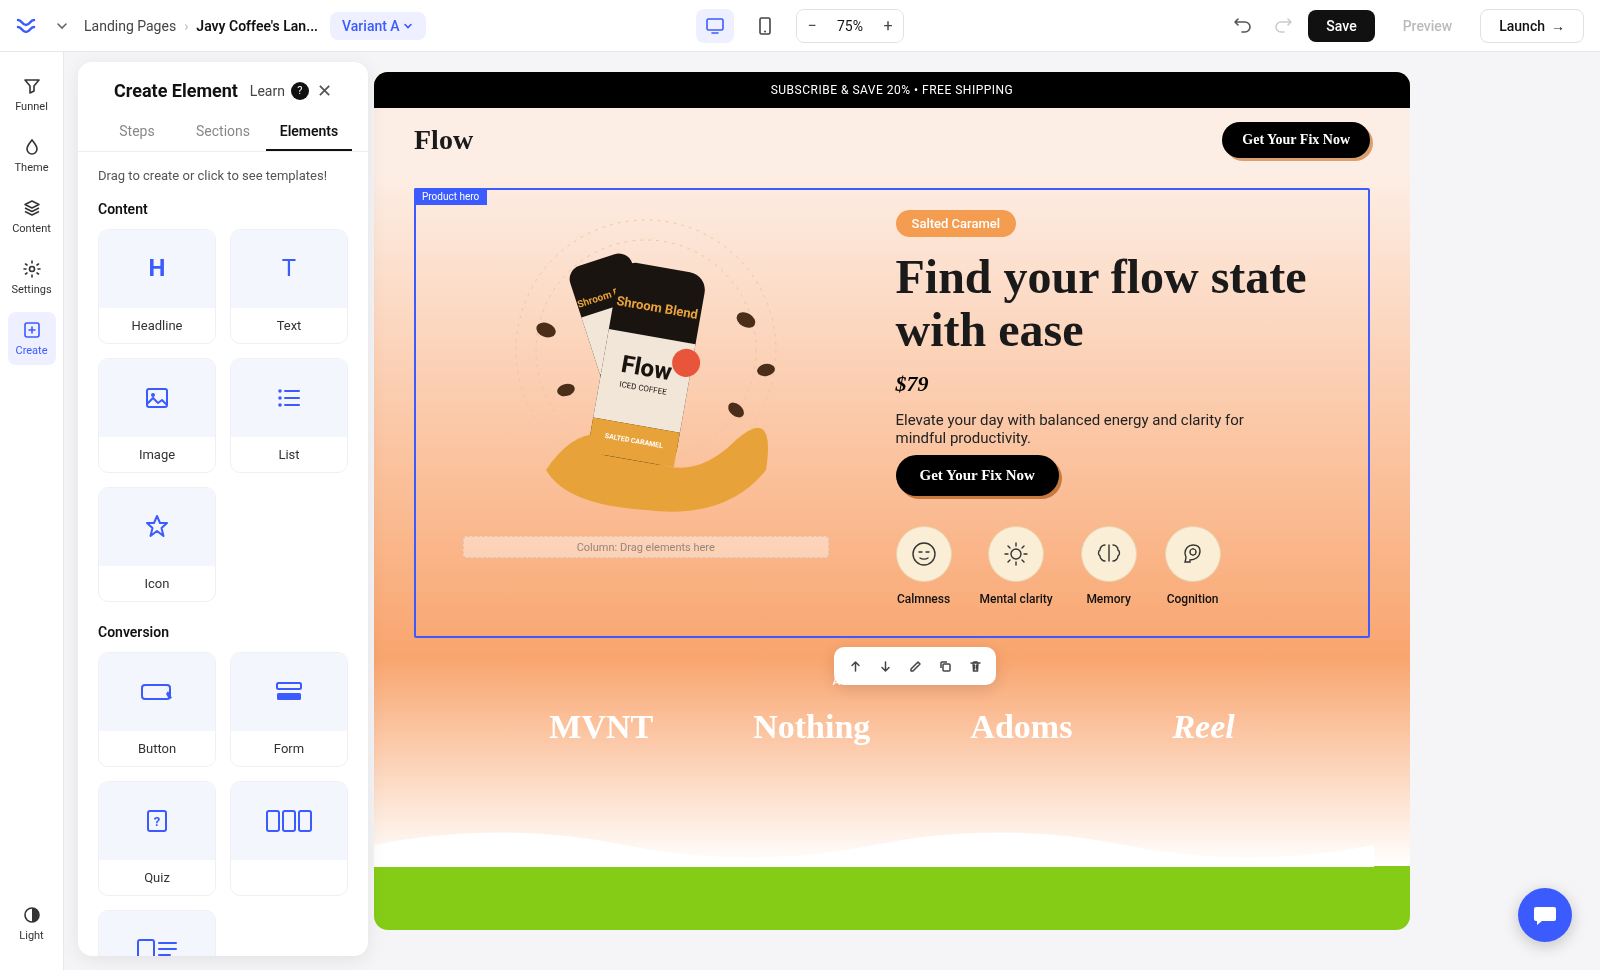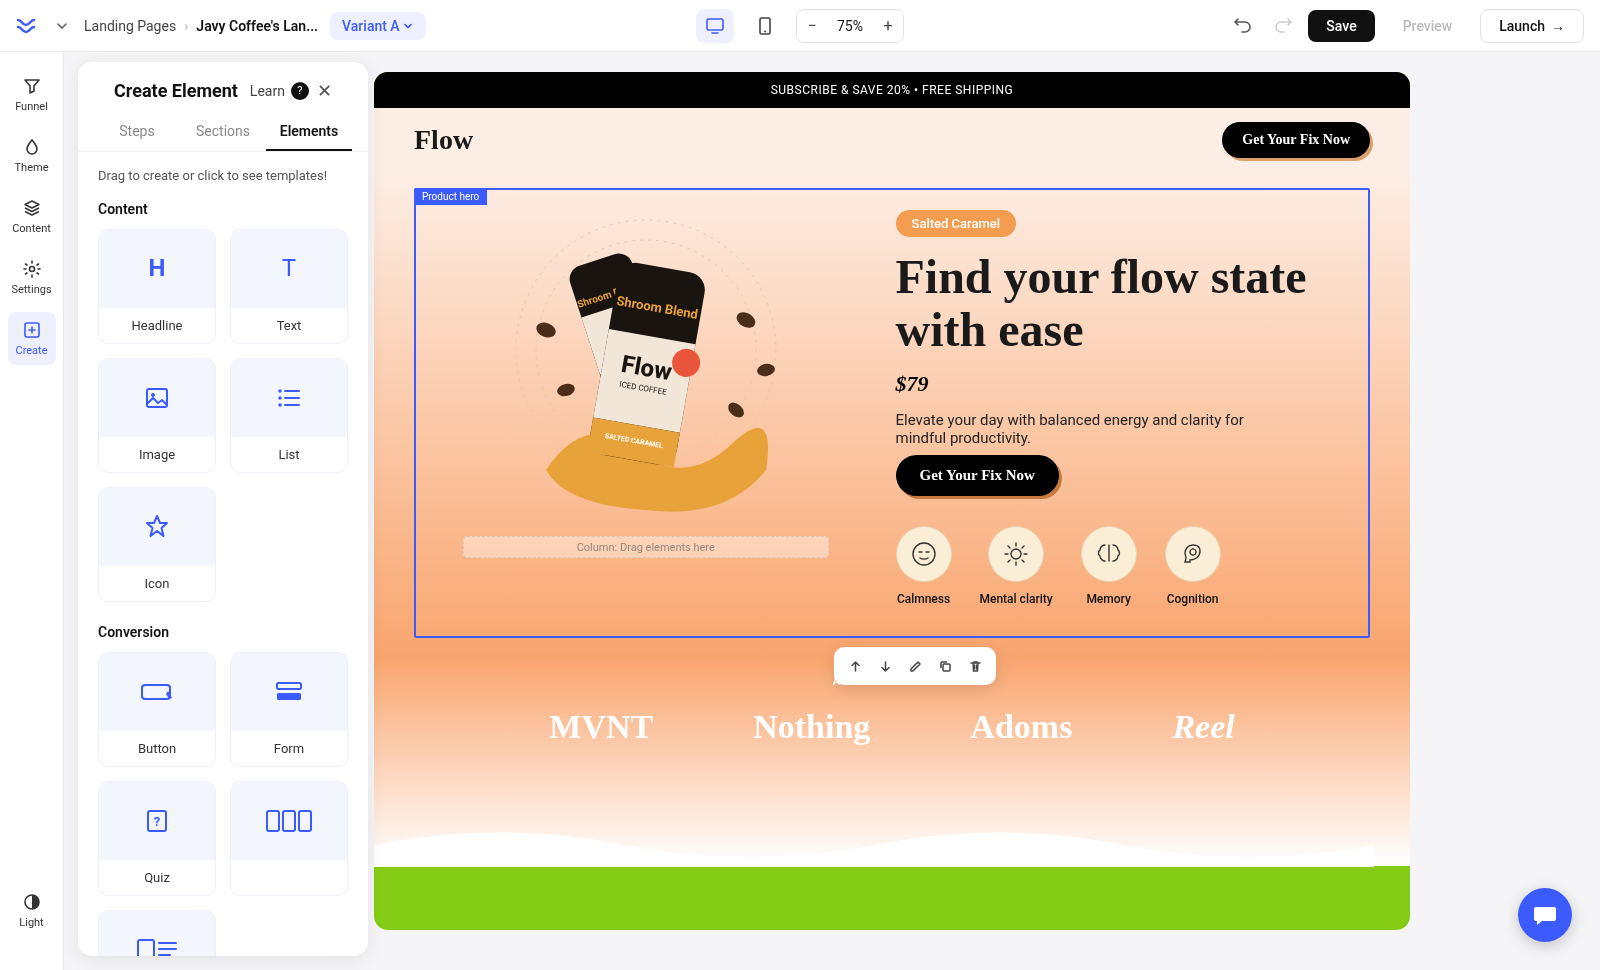--- a/index.html
+++ b/index.html
@@ -24,21 +24,21 @@
 .icon-btn.disabled { color: #ccc; }
 .btn { padding: 8px 18px; border-radius: 8px; font-size: 14px; font-weight: 500; cursor: pointer; border: none; }
 .btn-save { background: #111; color: #fff; }
 .btn-preview { background: transparent; color: #bbb; }
 .btn-launch { background: #fff; border: 1px solid #e0e0e5; color: #111; display: flex; align-items: center; gap: 6px; }
 
 
 .leftrail { position: absolute; top: 52px; left: 0; width: 64px; bottom: 0; background: #fff; border-right: 1px solid #e8e8ed; display: flex; flex-direction: column; align-items: center; padding-top: 16px; gap: 8px; }
 .rail-item { width: 48px; display: flex; flex-direction: column; align-items: center; gap: 4px; padding: 8px 0; border-radius: 8px; cursor: pointer; color: #333; font-size: 11px; }
 .rail-item.active { background: #eef0ff; color: #3b5bff; }
-.rail-bottom { margin-top: auto; margin-bottom: 33px; }
+.rail-bottom { margin-top: auto; margin-bottom: 20px; }
 
 
 .sidebar { position: absolute; top: 62px; left: 78px; width: 290px; bottom: 14px; background: #fff; border-radius: 14px; box-shadow: 0 4px 20px rgba(0,0,0,.08); display: flex; flex-direction: column; z-index: 5; }
 .sidebar-head { padding: 18px 36px 12px; display: flex; align-items: center; justify-content: space-between; }
 .sidebar-title { font-size: 18px; font-weight: 700; color: #111; }
 .learn-chip { display: flex; align-items: center; gap: 6px; font-size: 14px; color: #444; }
 .learn-q { width: 18px; height: 18px; border-radius: 50%; background: #111; color: #fff; font-size: 11px; display: flex; align-items: center; justify-content: center; }
 .close-x { font-size: 18px; cursor: pointer; color: #555; margin-left: 8px; }
 .sidebar-tabs { display: flex; border-bottom: 1px solid #eee; padding: 0 16px; }
 .sidebar-tab { flex: 1; text-align: center; padding: 10px 0; font-size: 14px; color: #888; cursor: pointer; border-bottom: 2px solid transparent; }

